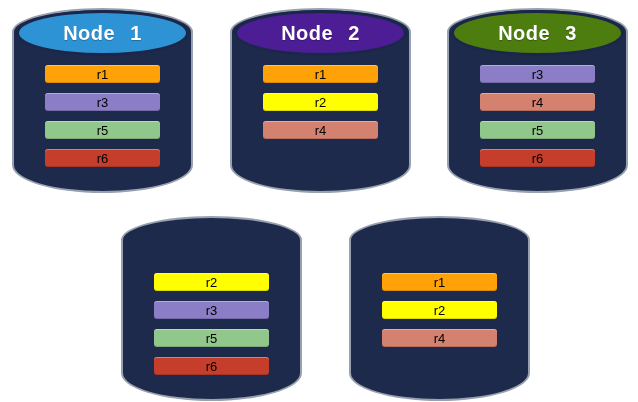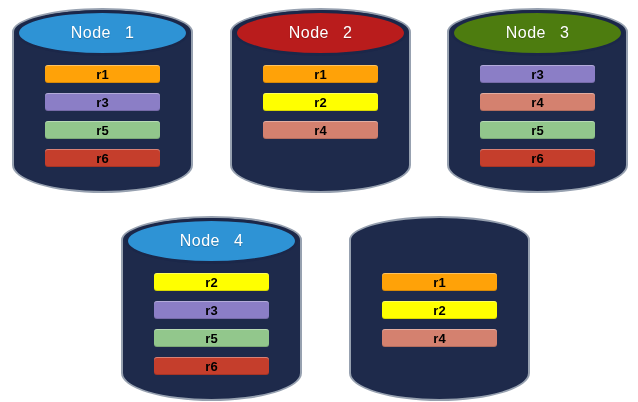--- a/index.html
+++ b/index.html
@@ -32,40 +32,40 @@
     right: 4px;
     height: 46px;
     box-sizing: border-box;
     border: 3px solid;
     border-radius: 50%;
     display: flex;
     align-items: center;
     justify-content: center;
   }
   .node-title {
-    font-weight: normal;
-    font-size: 16px;
+    font-weight: bold;
+    font-size: 20px;
     word-spacing: 9px;
     letter-spacing: 0.5px;
     text-shadow: 0 1px 1px rgba(0,0,0,0.25);
   }
   .bars {
     position: absolute;
     top: 57px;
     left: 33px;
     right: 33px;
   }
   .bar {
     height: 18px;
     margin-bottom: 10px;
     border-radius: 3px;
     display: flex;
     align-items: center;
     justify-content: center;
-    font-weight: bold;
+    font-weight: normal;
     font-size: 13px;
     box-shadow: inset 0 1px 0 rgba(255,255,255,0.35), inset 0 -1px 0 rgba(0,0,0,0.15);
   }
 </style>
 </head>
 <body>
 
 <div id="canvas" style="background: rgb(255, 255, 255);">
 
   <div class="cylinder" style="left:12px; top:8px;">
@@ -76,21 +76,21 @@
     <div class="bars">
       <div class="bar" style="background: rgb(255, 162, 8); color: rgb(0, 0, 0);">r1</div>
       <div class="bar" style="background: rgb(139, 126, 198); color: rgb(0, 0, 0);">r3</div>
       <div class="bar" style="background: rgb(146, 199, 140); color: rgb(0, 0, 0);">r5</div>
       <div class="bar" style="background: rgb(197, 62, 44); color: rgb(0, 0, 0);">r6</div>
     </div>
   </div>
 
   <div class="cylinder" style="left:230px; top:8px;">
     <div class="cyl-body" style="background: rgb(30, 42, 75); border-color: rgb(151, 161, 176);"></div>
-    <div class="cyl-top" style="background: #b91c1c; border-color: rgb(27, 39, 73);">
+    <div class="cyl-top" style="background: #4c1d95; border-color: rgb(27, 39, 73);">
       <span class="node-title" style="color: rgb(255, 255, 255);">Node 2</span>
     </div>
     <div class="bars">
       <div class="bar" style="background: rgb(255, 162, 8); color: rgb(0, 0, 0);">r1</div>
       <div class="bar" style="background: rgb(255, 255, 0); color: rgb(0, 0, 0);">r2</div>
       <div class="bar" style="background: rgb(212, 129, 111); color: rgb(0, 0, 0);">r4</div>
     </div>
   </div>
 
   <div class="cylinder" style="left:447px; top:8px;">
@@ -101,23 +101,20 @@
     <div class="bars">
       <div class="bar" style="background: rgb(139, 126, 198); color: rgb(0, 0, 0);">r3</div>
       <div class="bar" style="background: rgb(212, 129, 111); color: rgb(0, 0, 0);">r4</div>
       <div class="bar" style="background: rgb(146, 199, 140); color: rgb(0, 0, 0);">r5</div>
       <div class="bar" style="background: rgb(197, 62, 44); color: rgb(0, 0, 0);">r6</div>
     </div>
   </div>
 
   <div class="cylinder" style="left:121px; top:216px;">
     <div class="cyl-body" style="background: rgb(30, 42, 75); border-color: rgb(151, 161, 176);"></div>
-    <div class="cyl-top" style="background: rgb(46, 147, 213); border-color: rgb(27, 39, 73);">
-      <span class="node-title" style="color: rgb(255, 255, 255);">Node 4</span>
-    </div>
     <div class="bars">
       <div class="bar" style="background: rgb(255, 255, 0); color: rgb(0, 0, 0);">r2</div>
       <div class="bar" style="background: rgb(139, 126, 198); color: rgb(0, 0, 0);">r3</div>
       <div class="bar" style="background: rgb(146, 199, 140); color: rgb(0, 0, 0);">r5</div>
       <div class="bar" style="background: rgb(197, 62, 44); color: rgb(0, 0, 0);">r6</div>
     </div>
   </div>
 
   <div class="cylinder" style="left:349px; top:216px;">
     <div class="cyl-body" style="background: rgb(30, 42, 75); border-color: rgb(151, 161, 176);"></div>

